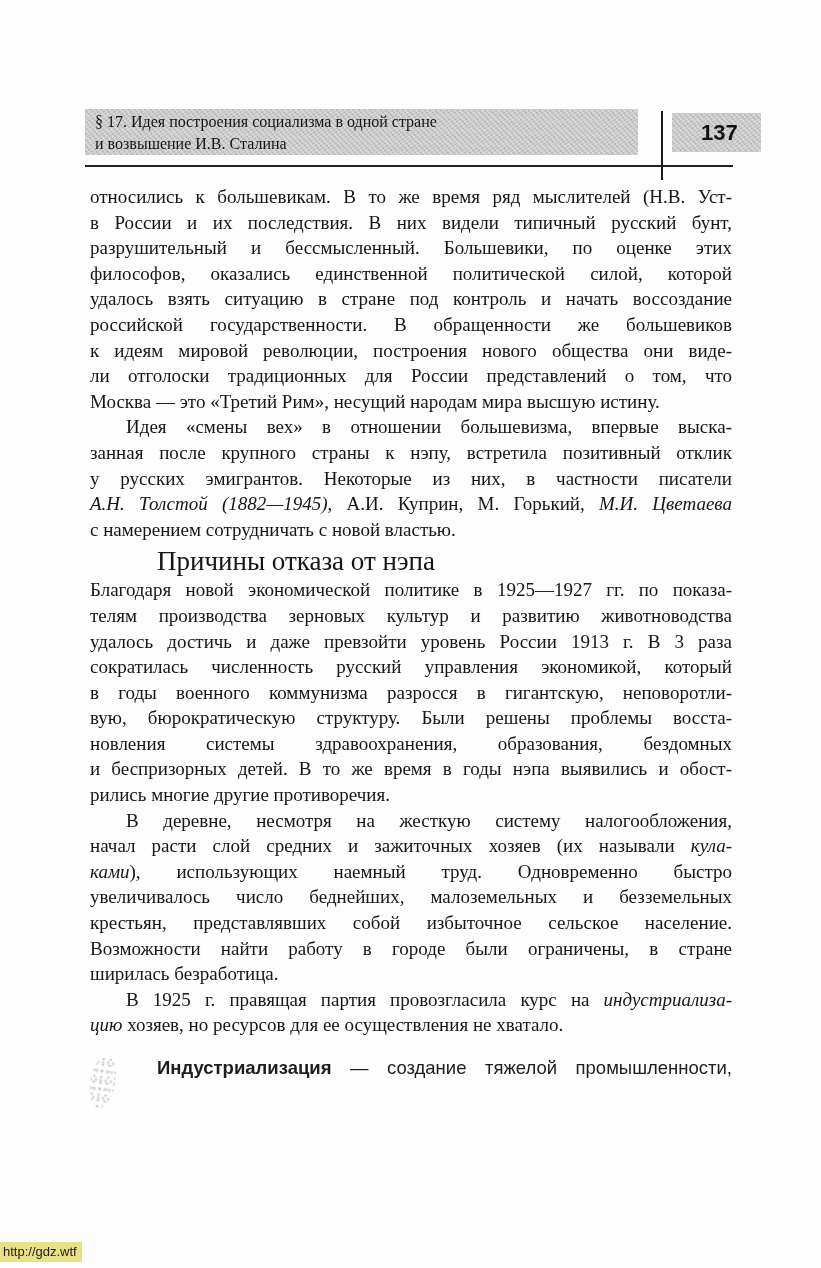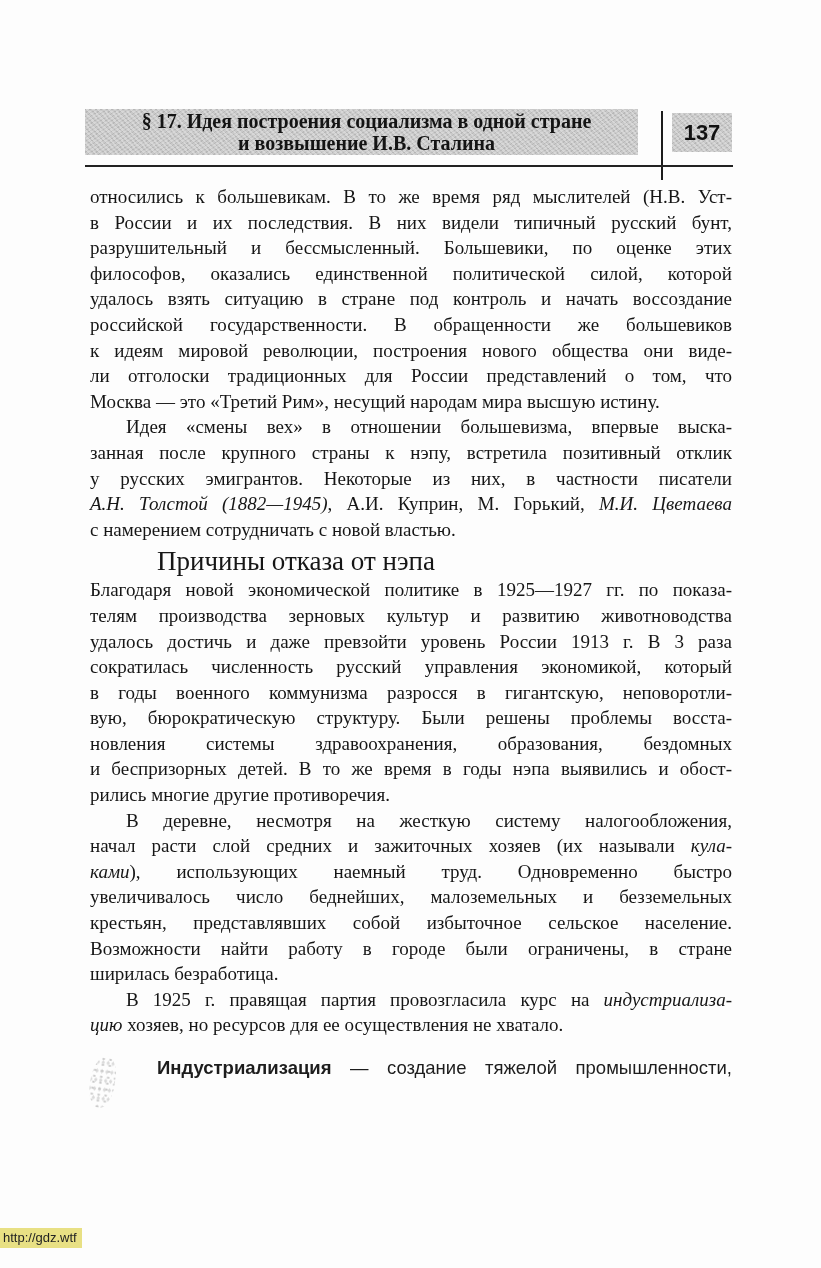--- a/index.html
+++ b/index.html
@@ -18,45 +18,45 @@
     left: 85px; top: 109px;
     width: 553px; height: 46px;
     background-color: #c9c9c9;
     background-image:
       repeating-linear-gradient(47deg, rgba(255,255,255,.28) 0 2px, rgba(0,0,0,0) 2px 4px),
       repeating-linear-gradient(-33deg, rgba(120,120,120,.22) 0 1px, rgba(0,0,0,0) 1px 3px);
     padding: 2px 0 0 10px;
     box-sizing: border-box;
   }
   .header-title {
-    font-weight: bold;
-    font-size: 20px;
+    font-weight: normal;
+    font-size: 16px;
     line-height: 21.5px;
     color: #141414;
-    text-align: center;
   }
   .header-vline {
     position: absolute;
     left: 661px; top: 111px;
     width: 2px; height: 69px;
     background: #1c1c1c;
   }
   .pagenum-box {
     position: absolute;
     left: 672px; top: 113px;
     width: 60px; height: 39px;
     background-color: #c9c9c9;
     background-image:
       repeating-linear-gradient(47deg, rgba(255,255,255,.28) 0 2px, rgba(0,0,0,0) 2px 4px),
       repeating-linear-gradient(-33deg, rgba(120,120,120,.22) 0 1px, rgba(0,0,0,0) 1px 3px);
-    display: flex; align-items: center; justify-content: center;
+    display: flex; align-items: center; 
     font-family: "Liberation Sans", sans-serif;
     font-weight: bold;
     font-size: 22px;
     color: #121212;
+    padding-left: 29px;
   }
   .header-hrule {
     position: absolute;
     left: 85px; top: 165px;
     width: 648px; height: 2px;
     background: #222;
   }
   
   .body-text {
     position: absolute;
@@ -101,21 +101,21 @@
       radial-gradient(#bdbdbd 1px, rgba(0,0,0,0) 1.3px);
     background-size: 7px 6px, 5px 9px;
     background-position: 0 0, 3px 2px;
     border-radius: 60% 45% 55% 50%;
     opacity: .55;
     transform: rotate(8deg);
   }
   
   .watermark {
     position: absolute;
-    left: 0; bottom: 20px;
+    left: 0; bottom: 6px;
     background: #e8e084;
     color: #222;
     font-family: "Liberation Sans", sans-serif;
     font-size: 13px;
     line-height: 17px;
     padding: 1px 5px 2px 3px;
   }
 </style>
 </head>
 <body>

